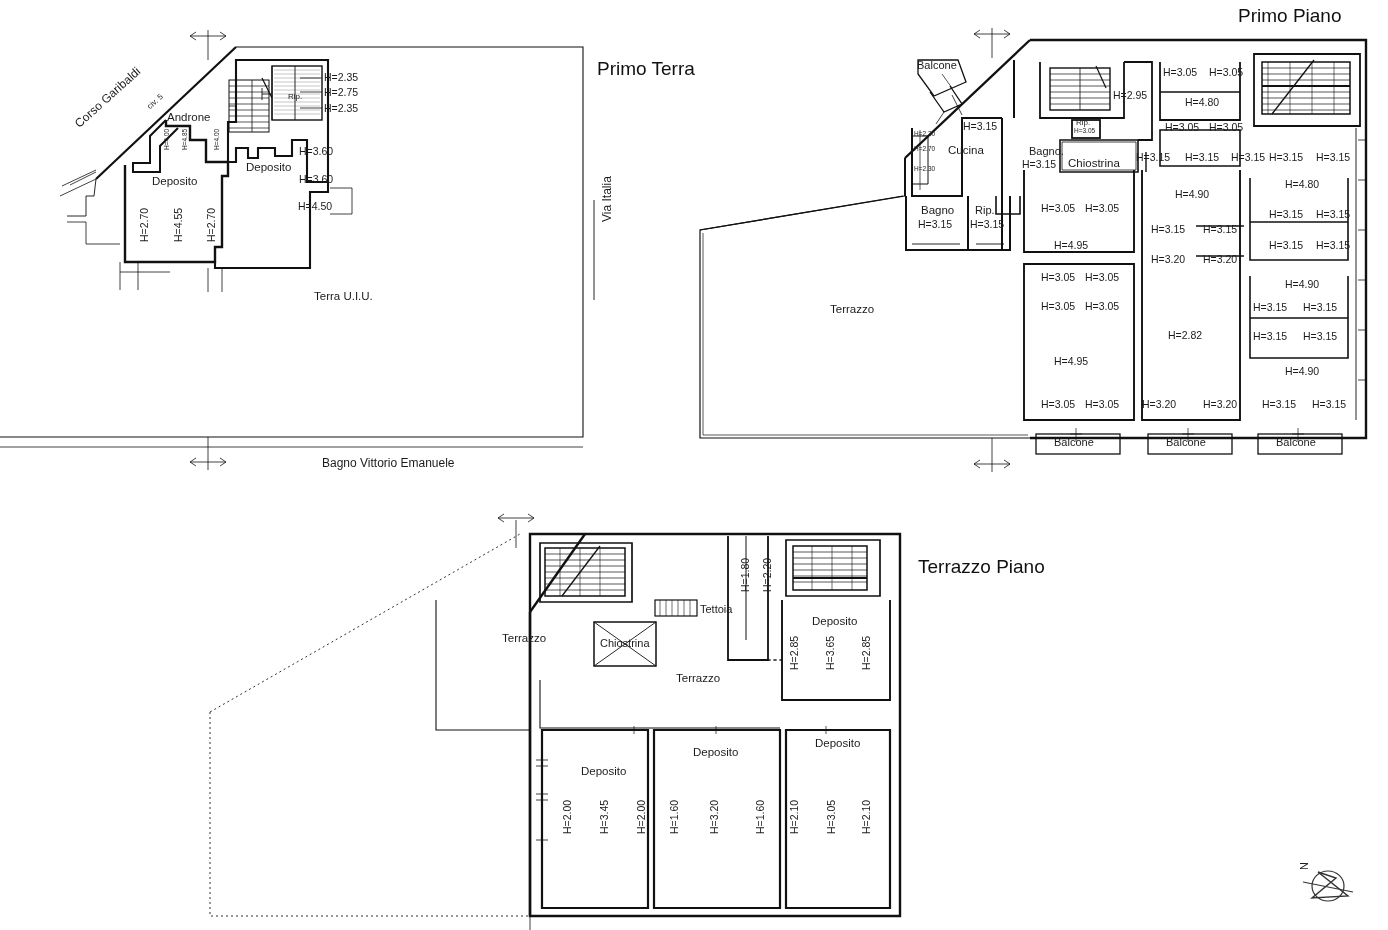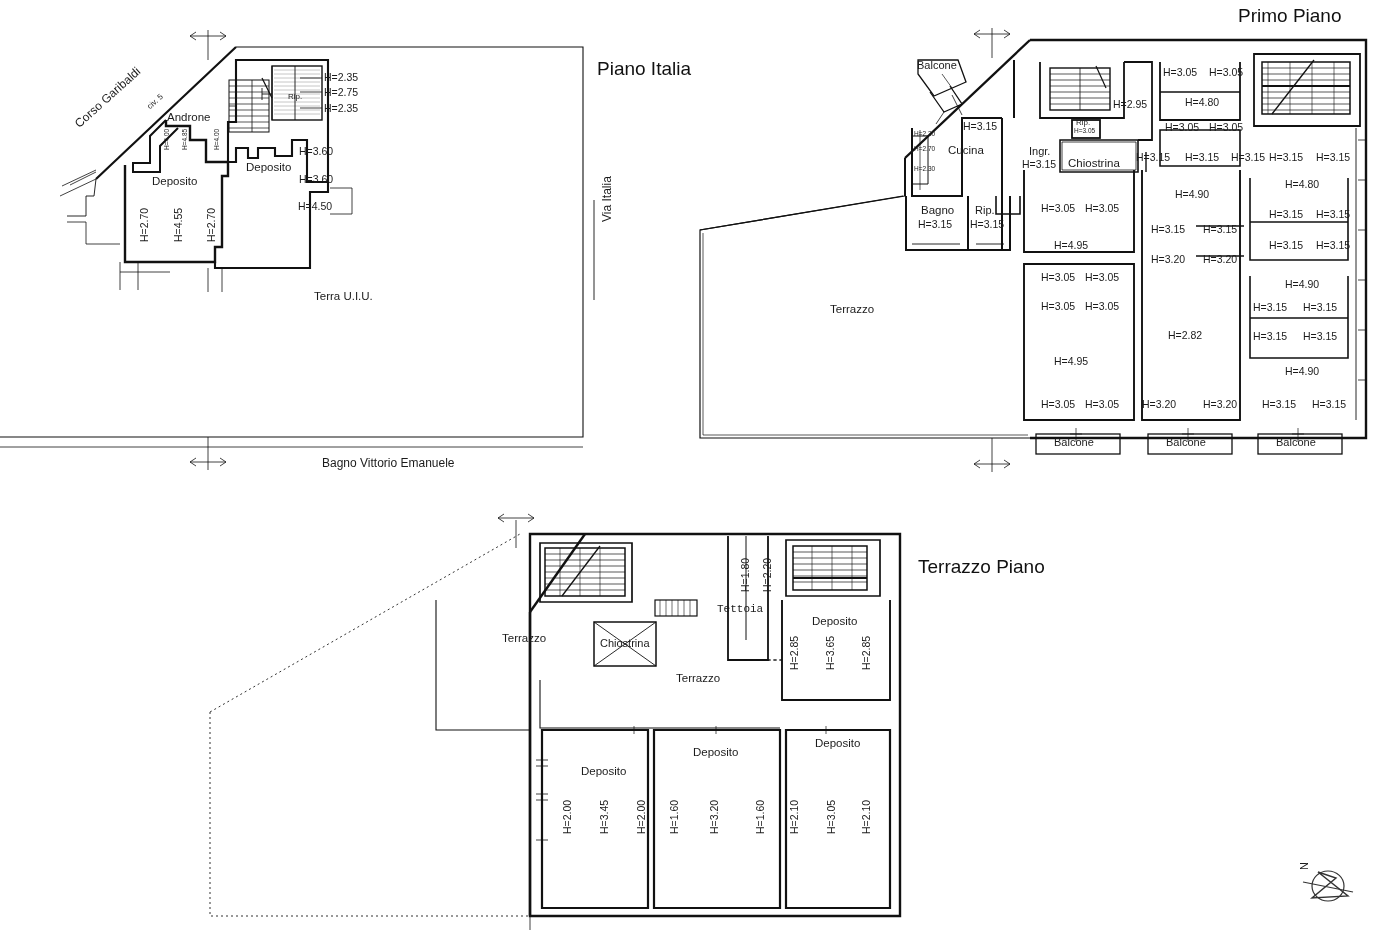--- a/index.html
+++ b/index.html
@@ -230,21 +230,21 @@
   </g>
 
   <g stroke="#333" stroke-width="1.2" fill="none">
     <ellipse cx="1328" cy="886" rx="16" ry="15"></ellipse>
     <path d="M1303 882 L1353 892"></path>
     <path d="M1318 872 L1348 896 L1312 898 L1336 878 Z" stroke-width="1.4"></path>
   </g>
   </g>
 </svg>
 
-<div class="title" style="left:597px;top:58px;">Piano Italia</div>
+<div class="title" style="left:597px;top:58px;">Primo Terra</div>
 
 <div class="street rot-diag" style="left:72px;top:120px;transform:rotate(-42deg);transform-origin:left top;">Corso Garibaldi</div>
 <div class="lbl small rot-diag" style="left:146px;top:105px;transform:rotate(-42deg);transform-origin:left top;">civ. 5</div>
 <div class="street" style="left:600px;top:222px;transform:rotate(-90deg);transform-origin:left top;">Via Italia</div>
 <div class="street" style="left:322px;top:456px;">Bagno Vittorio Emanuele</div>
 
 <div class="lbl room" style="left:167px;top:112px;">Androne</div>
 <div class="lbl room" style="left:152px;top:176px;">Deposito</div>
 <div class="lbl room" style="left:246px;top:162px;">Deposito</div>
 <div class="lbl small" style="left:288px;top:93px;">Rip.</div>
@@ -275,29 +275,29 @@
 <div class="lbl tiny" style="left:914px;top:166px;">H=2.30</div>
 
 <div class="lbl room" style="left:948px;top:145px;">Cucina</div>
 <div class="lbl h" style="left:963px;top:121px;">H=3.15</div>
 
 <div class="lbl room" style="left:921px;top:205px;">Bagno</div>
 <div class="lbl h" style="left:918px;top:219px;">H=3.15</div>
 <div class="lbl" style="left:975px;top:205px;">Rip.</div>
 <div class="lbl h" style="left:970px;top:219px;">H=3.15</div>
 
-<div class="lbl" style="left:1029px;top:146px;">Ingr.</div>
+<div class="lbl" style="left:1029px;top:146px;">Bagno.</div>
 <div class="lbl h" style="left:1022px;top:159px;">H=3.15</div>
 
 <div class="lbl small" style="left:1076px;top:119px;">Rip.</div>
 <div class="lbl tiny" style="left:1074px;top:128px;">H=3.05</div>
 
 <div class="lbl room" style="left:1068px;top:158px;">Chiostrina</div>
 
-<div class="lbl h" style="left:1113px;top:99px;">H=2.95</div>
+<div class="lbl h" style="left:1113px;top:90px;">H=2.95</div>
 
 <div class="lbl h" style="left:1163px;top:67px;">H=3.05</div>
 <div class="lbl h" style="left:1209px;top:67px;">H=3.05</div>
 <div class="lbl h" style="left:1185px;top:97px;">H=4.80</div>
 <div class="lbl h" style="left:1165px;top:122px;">H=3.05</div>
 <div class="lbl h" style="left:1209px;top:122px;">H=3.05</div>
 
 <div class="lbl h" style="left:1136px;top:152px;">H=3.15</div>
 <div class="lbl h" style="left:1185px;top:152px;">H=3.15</div>
 <div class="lbl h" style="left:1231px;top:152px;">H=3.15</div>
@@ -348,21 +348,21 @@
 
 <div class="lbl" style="left:1054px;top:437px;">Balcone</div>
 <div class="lbl" style="left:1166px;top:437px;">Balcone</div>
 <div class="lbl" style="left:1276px;top:437px;">Balcone</div>
 
 <div class="title" style="left:918px;top:556px;">Terrazzo Piano</div>
 
 <div class="lbl room" style="left:502px;top:633px;">Terrazzo</div>
 <div class="lbl room" style="left:676px;top:673px;">Terrazzo</div>
 <div class="lbl" style="left:600px;top:638px;">Chiostrina</div>
-<div class="lbl" style="left:717px;top:604px;font-family:Liberation Mono, monospace;">Tettoia</div>
+<div class="lbl" style="left:700px;top:604px;">Tettoia</div>
 
 <div class="lbl h" style="left:740px;top:592px;transform:rotate(-90deg);transform-origin:left top;">H=1.80</div>
 <div class="lbl h" style="left:762px;top:592px;transform:rotate(-90deg);transform-origin:left top;">H=2.20</div>
 
 <div class="lbl room" style="left:812px;top:616px;">Deposito</div>
 <div class="lbl h" style="left:789px;top:670px;transform:rotate(-90deg);transform-origin:left top;">H=2.85</div>
 <div class="lbl h" style="left:825px;top:670px;transform:rotate(-90deg);transform-origin:left top;">H=3.65</div>
 <div class="lbl h" style="left:861px;top:670px;transform:rotate(-90deg);transform-origin:left top;">H=2.85</div>
 
 <div class="lbl room" style="left:581px;top:766px;">Deposito</div>

